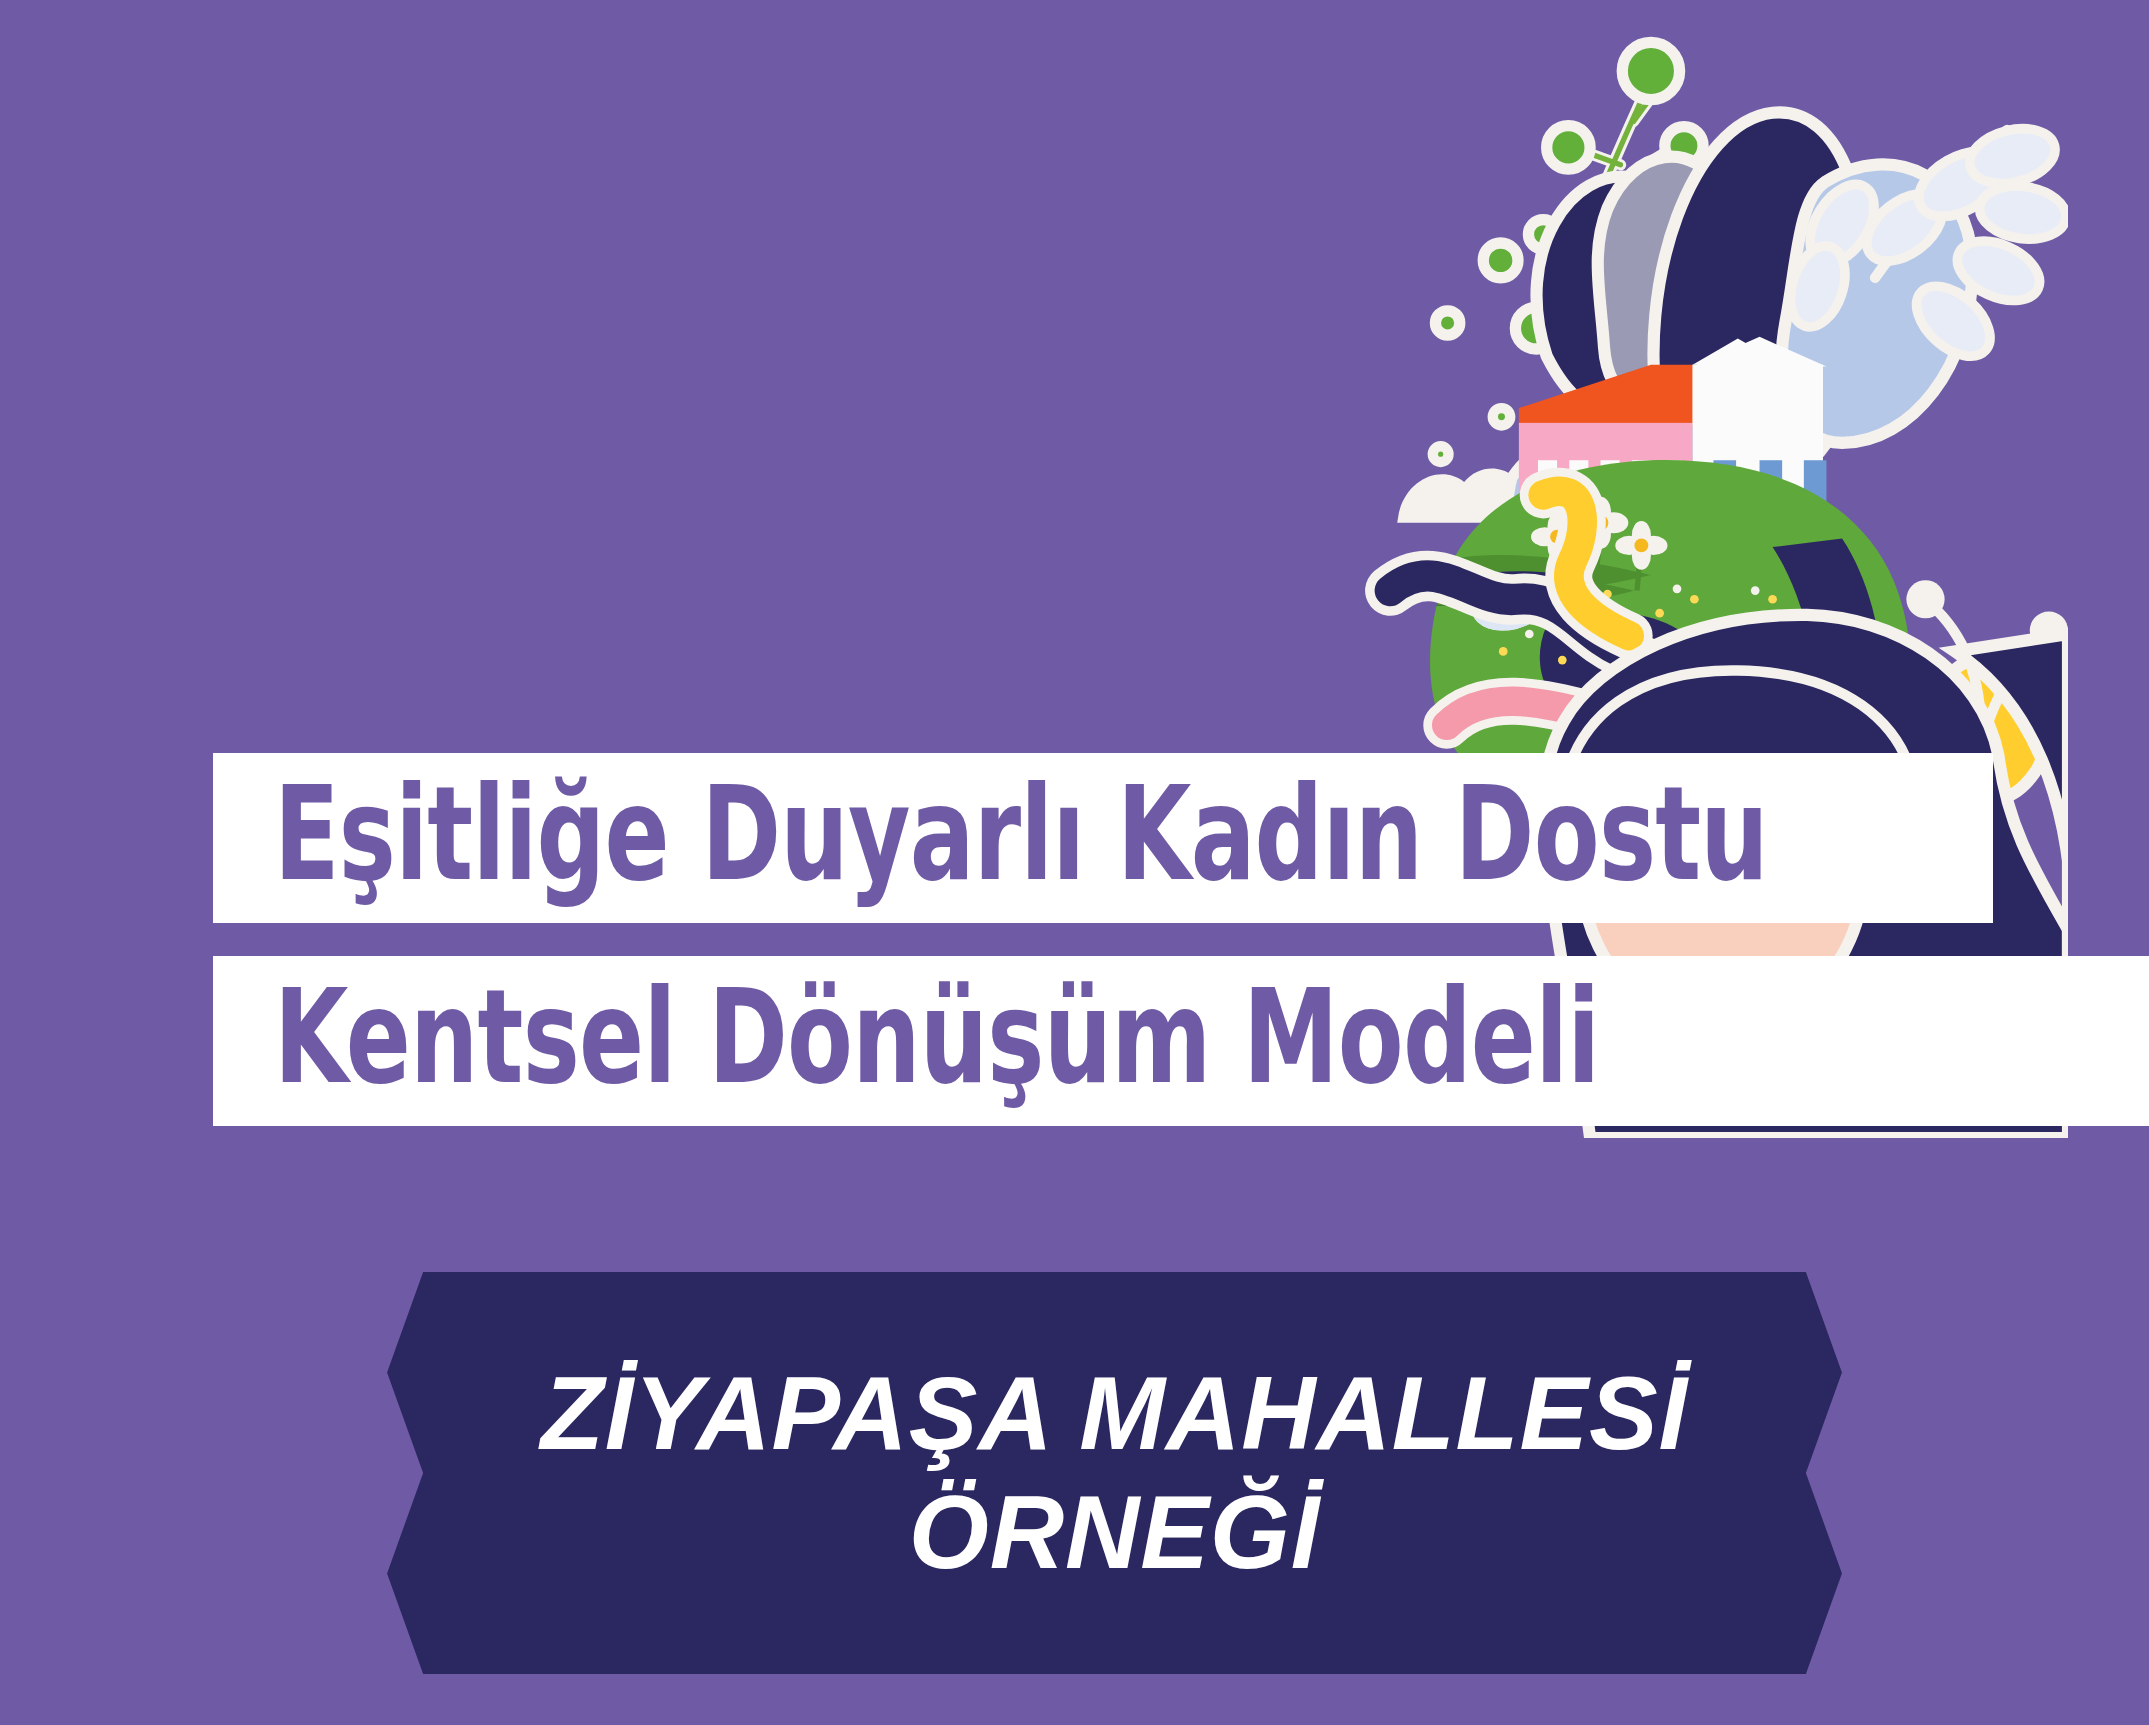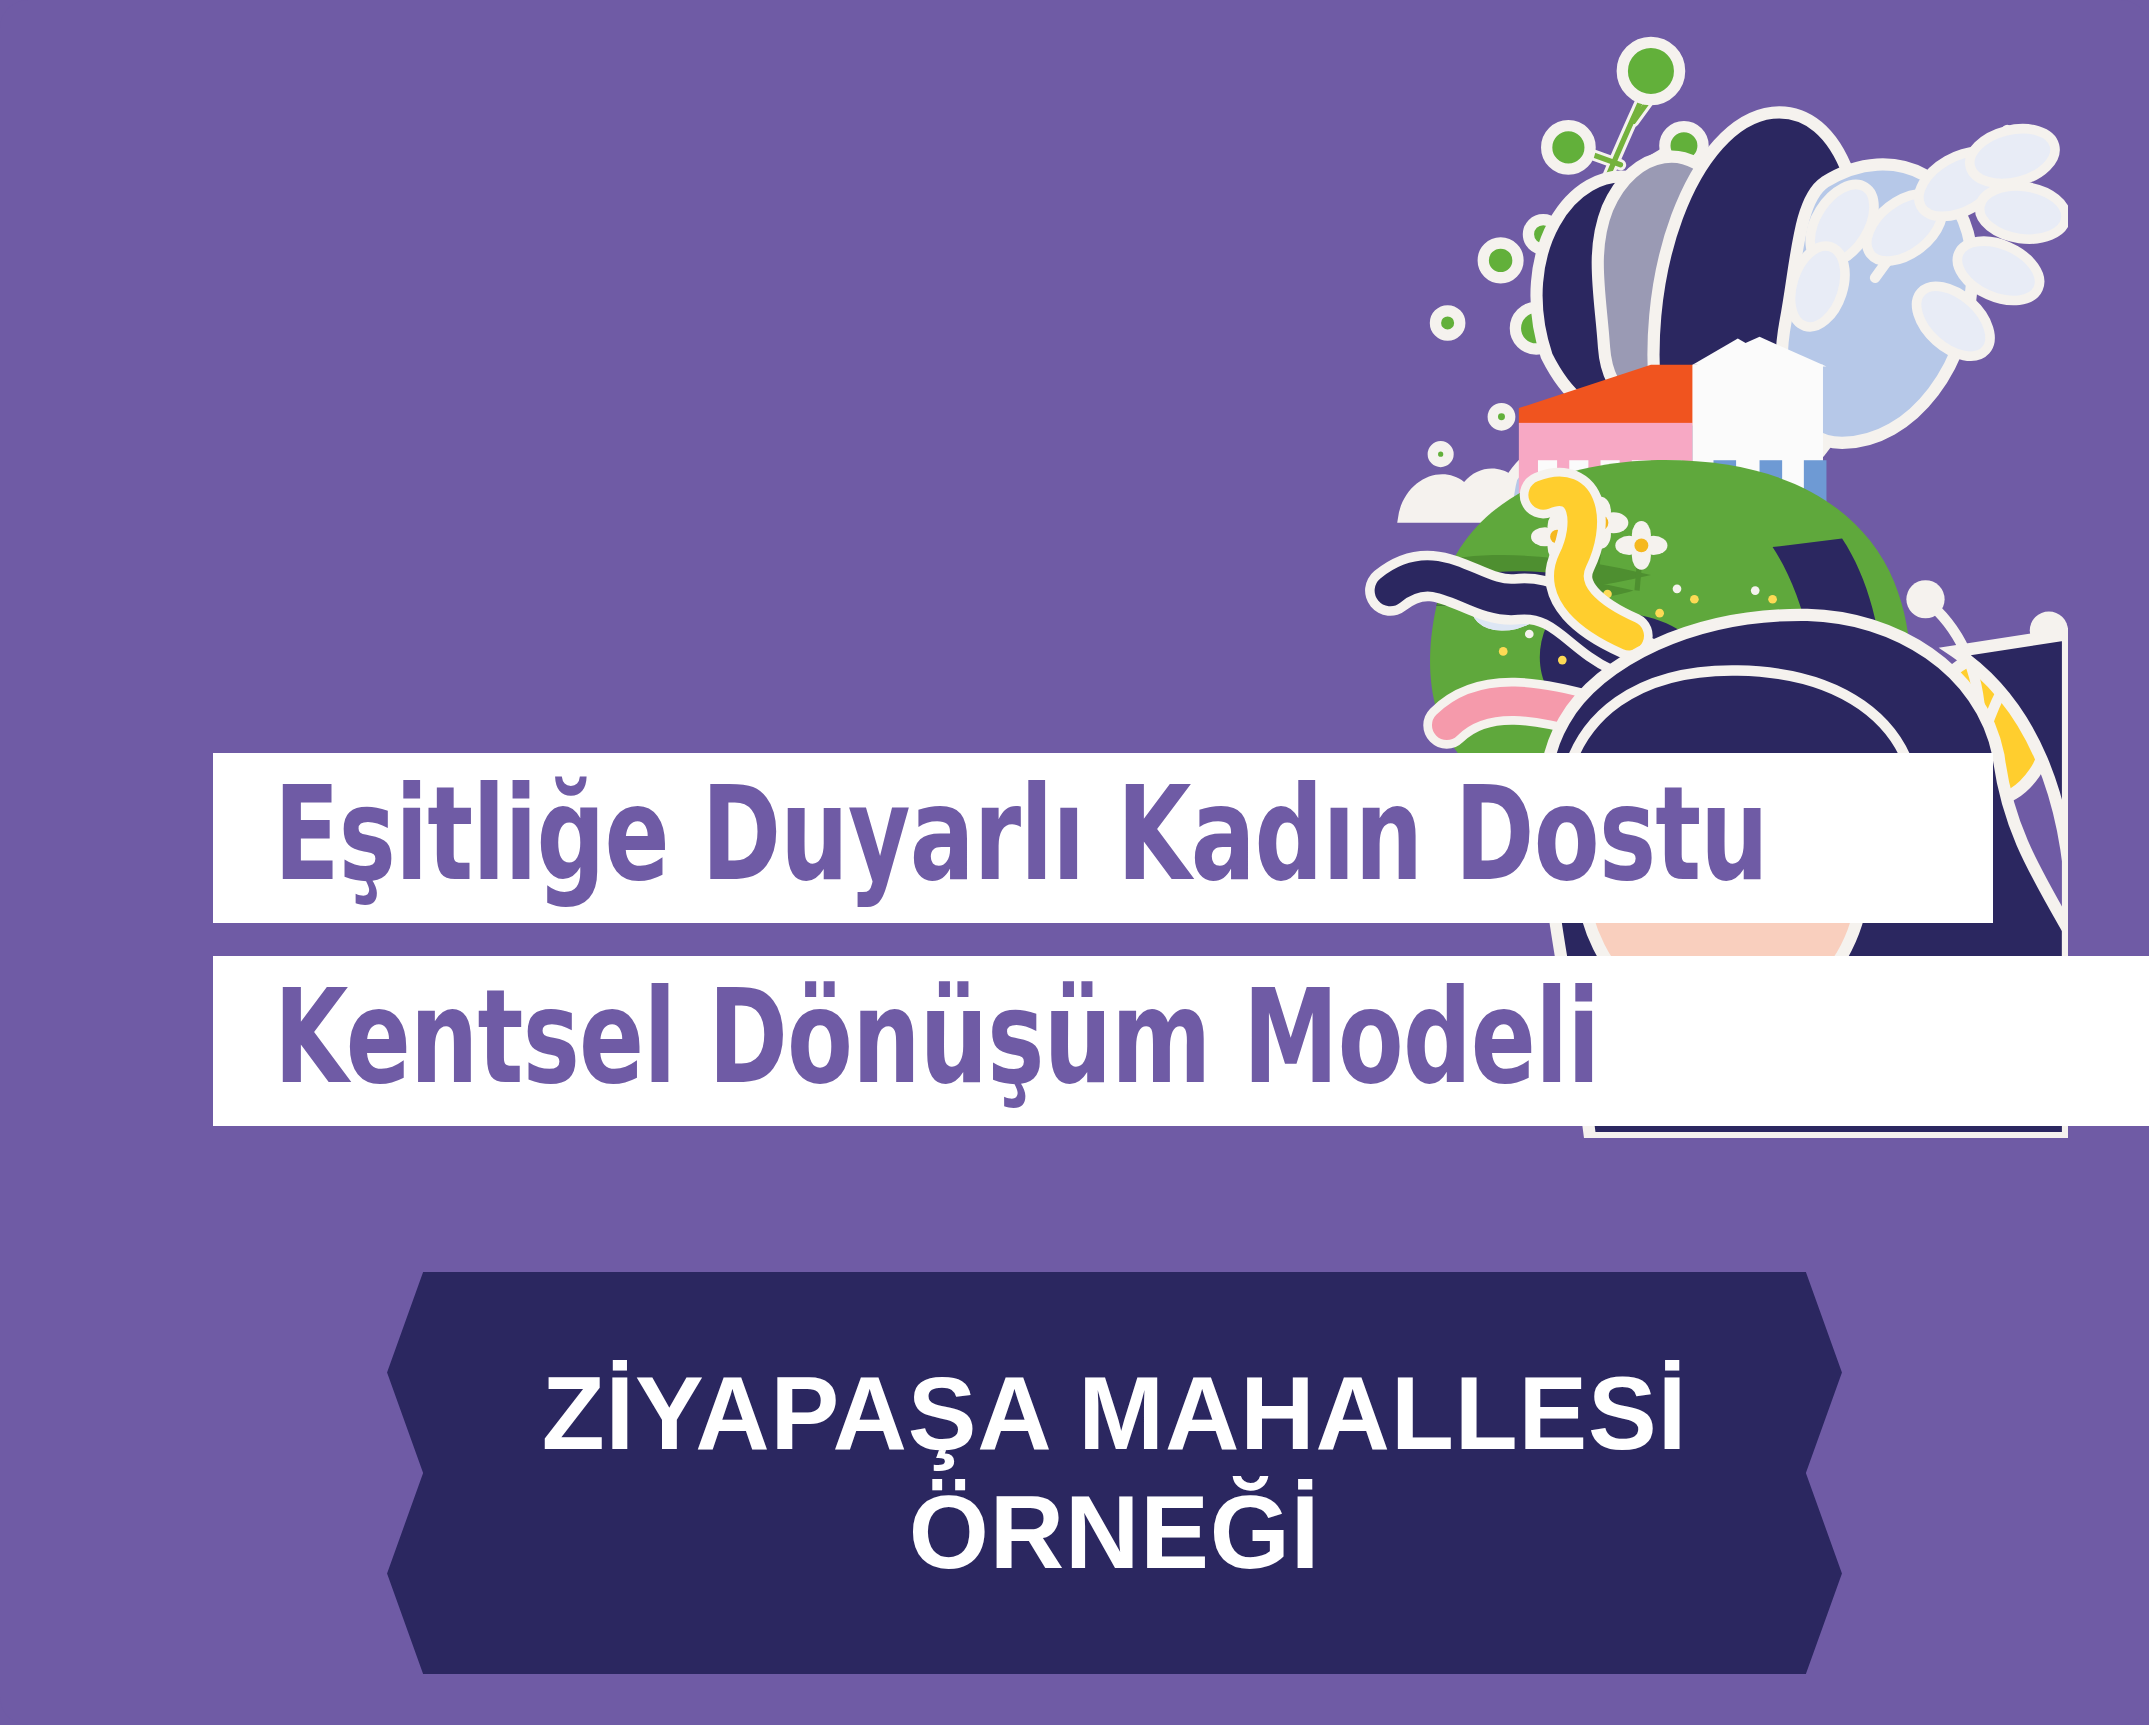--- a/index.html
+++ b/index.html
@@ -43,21 +43,21 @@
       0% 0%, 100% 0%,
       96.0% 0%, 98.4% 25%, 96.0% 50%, 98.4% 75%, 96.0% 100%,
       100% 100%, 0% 100%,
       4.0% 100%, 1.6% 75%, 4.0% 50%, 1.6% 25%, 4.0% 0%
     );
     display:flex;flex-direction:column;align-items:center;justify-content:center;
   }
   .ribbon-line{
     color:#ffffff;font-weight:bold;white-space:nowrap;
     font-family:"Liberation Sans","DejaVu Sans",sans-serif;
-    line-height:1.02;text-align:center;
+    line-height:1.02;text-align:center;font-style:italic;
   }
   #ribbon-line-1{font-size:103px;letter-spacing:0.9px;}
   #ribbon-line-2{font-size:103px;letter-spacing:0.9px;margin-top:14px;}
   #ribbon-text{
     position:absolute;left:363px;top:1272px;width:1503px;height:402px;
     display:flex;flex-direction:column;align-items:center;justify-content:center;
     pointer-events:none;
   }
 </style>
 </head>

